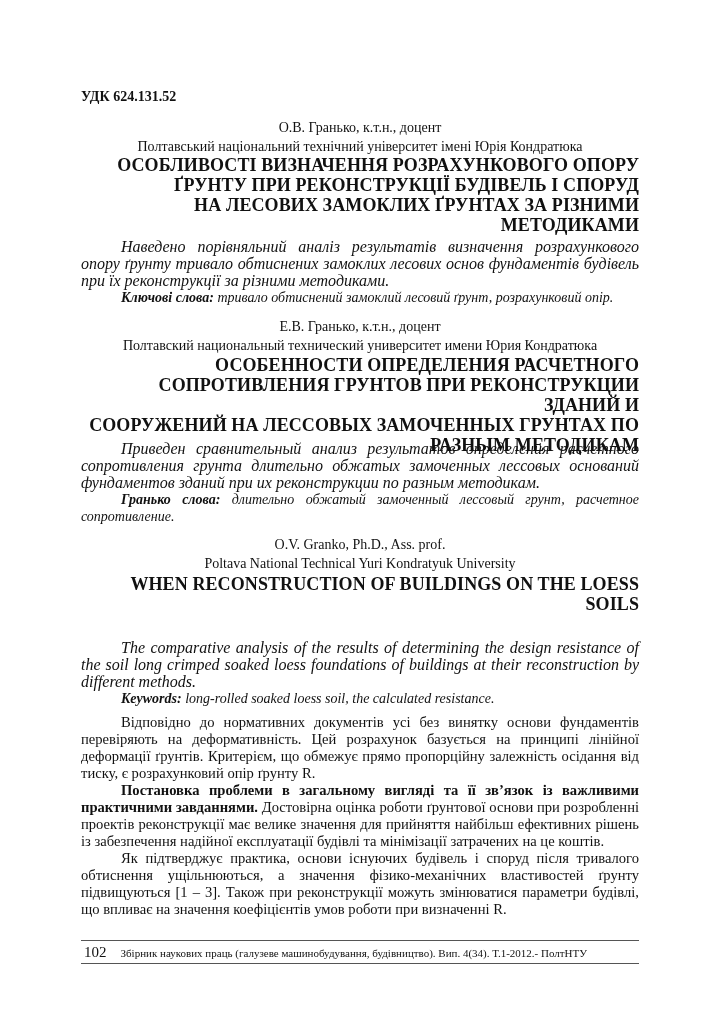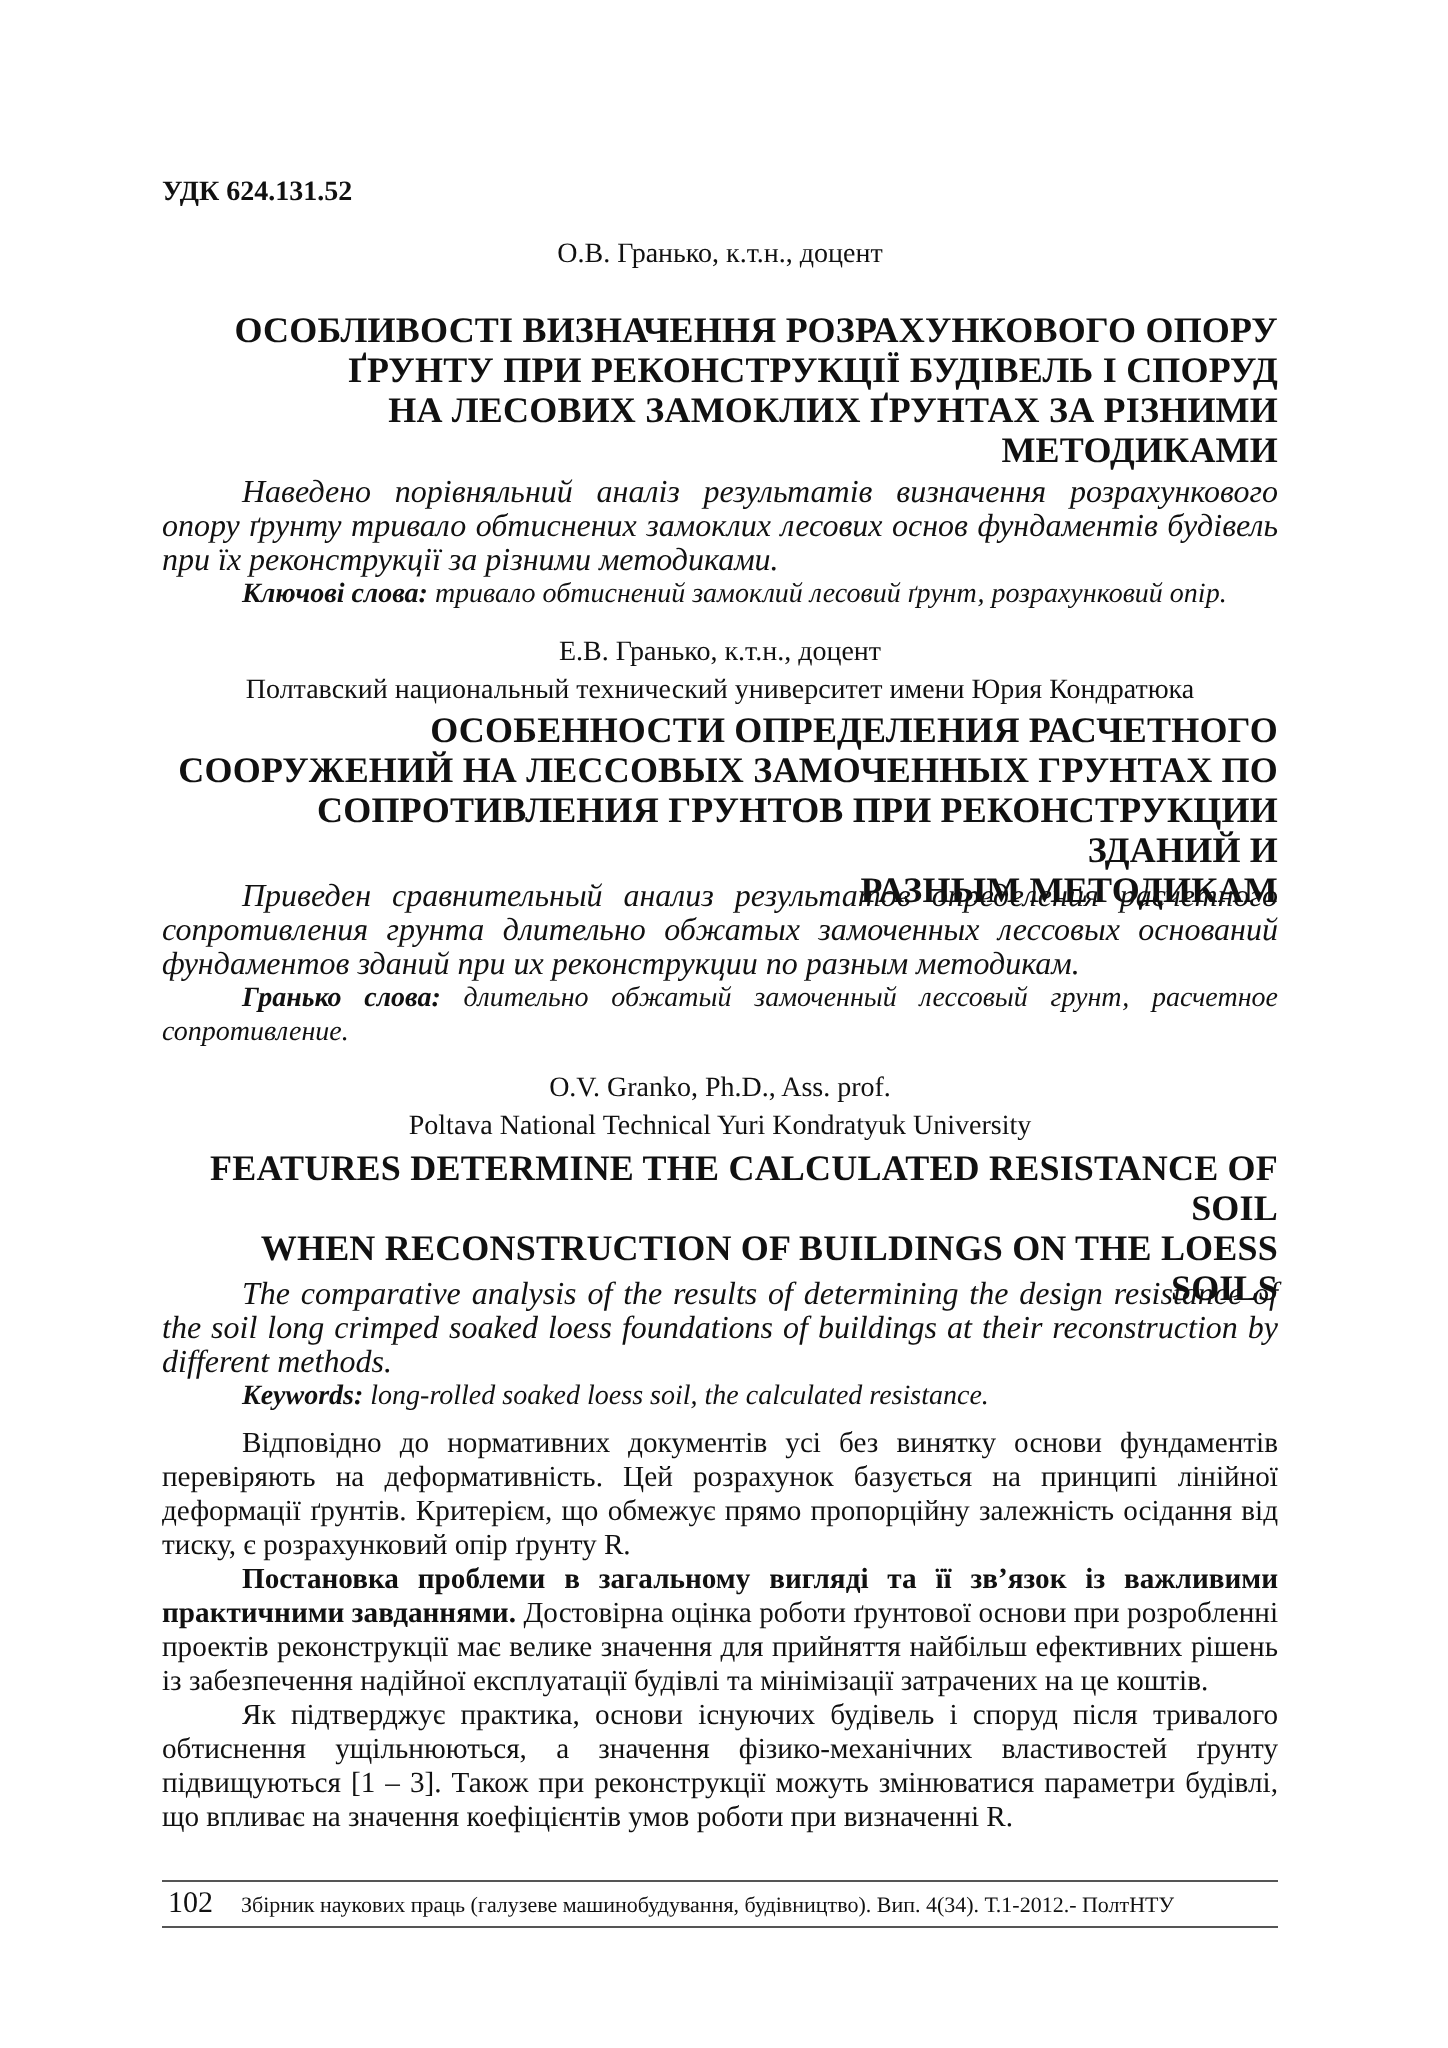--- a/index.html
+++ b/index.html
@@ -23,53 +23,53 @@
   </style>
 </head>
 <body>
 
 <div class="page">
 
   <div class="udk">УДК 624.131.52</div>
 
   <div class="block" style="top:118px;">
     <div class="author">О.В. Гранько, к.т.н., доцент</div>
+    <div class="author">Полтавський національний технічний університет імені Юрія Кондратюка</div>
   </div>
   <div class="block" style="top:155px;">
     <p class="title">ОСОБЛИВОСТІ ВИЗНАЧЕННЯ РОЗРАХУНКОВОГО ОПОРУ</p>
     <p class="title">ҐРУНТУ ПРИ РЕКОНСТРУКЦІЇ БУДІВЕЛЬ І СПОРУД</p>
     <p class="title">НА ЛЕСОВИХ ЗАМОКЛИХ ҐРУНТАХ ЗА РІЗНИМИ</p>
     <p class="title">МЕТОДИКАМИ</p>
   </div>
   <div class="block" style="top:238px;">
     <p class="abstract">Наведено порівняльний аналіз результатів визначення розрахункового опору ґрунту тривало обтиснених замоклих лесових основ фундаментів будівель при їх реконструкції за різними методиками.</p>
     <p class="kw"><b>Ключові слова:</b><span> тривало обтиснений замоклий лесовий ґрунт, розрахунковий опір.</span></p>
   </div>
 
   <div class="block" style="top:317px;">
     <div class="author">Е.В. Гранько, к.т.н., доцент</div>
     <div class="author">Полтавский национальный технический университет имени Юрия Кондратюка</div>
   </div>
   <div class="block" style="top:355px;">
     <p class="title">ОСОБЕННОСТИ ОПРЕДЕЛЕНИЯ РАСЧЕТНОГО</p>
+    <p class="title">СОПРОТИВЛЕНИЯ ГРУНТОВ ПРИ РЕКОНСТРУКЦИИ ЗДАНИЙ И</p>
     <p class="title">СООРУЖЕНИЙ НА ЛЕССОВЫХ ЗАМОЧЕННЫХ ГРУНТАХ ПО</p>
-    <p class="title">СОПРОТИВЛЕНИЯ ГРУНТОВ ПРИ РЕКОНСТРУКЦИИ ЗДАНИЙ И</p>
     <p class="title">РАЗНЫМ МЕТОДИКАМ</p>
   </div>
   <div class="block" style="top:440px;">
     <p class="abstract">Приведен сравнительный анализ результатов определения расчетного сопротивления грунта длительно обжатых замоченных лессовых оснований фундаментов зданий при их реконструкции по разным методикам.</p>
     <p class="kw"><b>Гранько слова:</b><span> длительно обжатый замоченный лессовый грунт, расчетное сопротивление.</span></p>
   </div>
 
   <div class="block" style="top:535px;">
     <div class="author">O.V. Granko, Ph.D., Ass. prof.</div>
     <div class="author">Poltava National Technical Yuri Kondratyuk University</div>
   </div>
   <div class="block" style="top:574px;">
-    <p class="title">FEATURES DETERMINE THE CALCULATED RESISTANCE OF SOIL</p>
     <p class="title">WHEN RECONSTRUCTION OF BUILDINGS ON THE LOESS SOILS</p>
   </div>
   <div class="block" style="top:639px;">
     <p class="abstract">The comparative analysis of the results of determining the design resistance of the soil long crimped soaked loess foundations of buildings at their reconstruction by different methods.</p>
     <p class="kw"><b>Keywords:</b><span> long-rolled soaked loess soil, the calculated resistance.</span></p>
   </div>
 
   <div class="block" style="top:714px;">
     <p class="body-p">Відповідно до нормативних документів усі без винятку основи фундаментів перевіряють на деформативність. Цей розрахунок базується на принципі лінійної деформації ґрунтів. Критерієм, що обмежує прямо пропорційну залежність осідання від тиску, є розрахунковий опір ґрунту R.</p>
     <p class="body-p"><b>Постановка проблеми в загальному вигляді та її зв’язок із важливими практичними завданнями.</b><span> Достовірна оцінка роботи ґрунтової основи при розробленні проектів реконструкції має велике значення для прийняття найбільш ефективних рішень із забезпечення надійної експлуатації будівлі та мінімізації затрачених на це коштів.</span></p>

